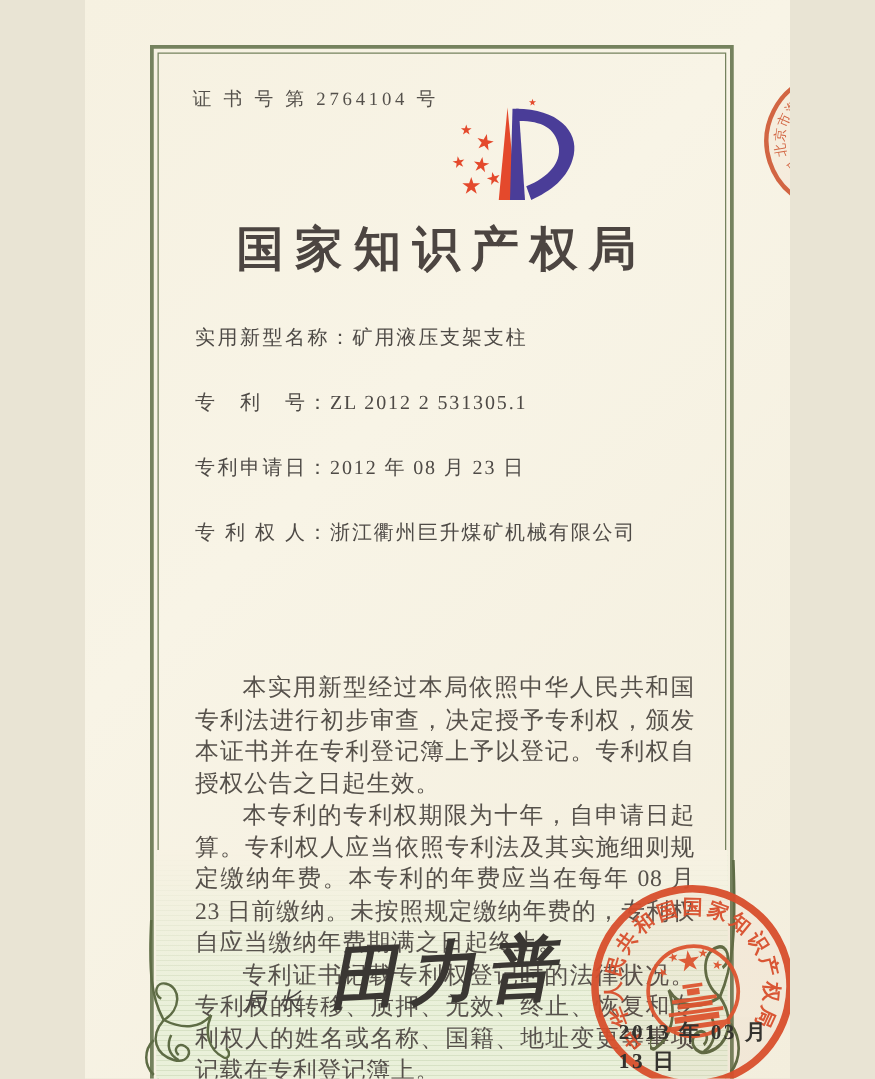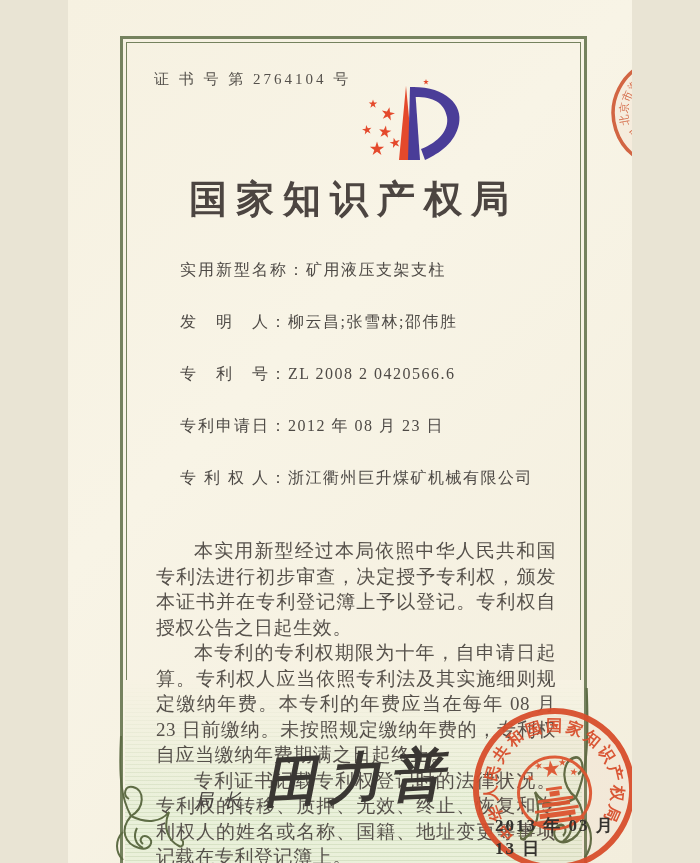--- a/index.html
+++ b/index.html
@@ -36,21 +36,21 @@
     position:absolute; left:86px; top:70px;
     font-size:15px; letter-spacing:3px; color:#54504b;
   }
   .logo { position:absolute; left:272px; top:72px; width:160px; height:112px; }
   .page-title {
     position:absolute; left:52px; right:45px; top:174px;
     text-align:center; font-size:38px; font-weight:bold;
     letter-spacing:9px; color:#4c4541;
   }
   .fields { position:absolute; left:88px; top:260px; right:80px; }
-  .field { margin-bottom:31px; font-size:16px; letter-spacing:1.5px; white-space:nowrap;margin-left:24px; }
+  .field { margin-bottom:31px; font-size:16px; letter-spacing:1.5px; white-space:nowrap; }
   .field .lbl { letter-spacing:2px; }
   .paras { position:absolute; left:88px; right:76px; top:538px; }
   .paras p {
     text-indent:2em; font-size:19px; line-height:25.5px;
     letter-spacing:0.6px; text-align:justify; color:#56514b;
   }
   .director {
     position:absolute; left:126px; top:788px;
     font-size:19px; letter-spacing:10px; color:#474340; z-index:3;font-style:italic;
   }
@@ -124,24 +124,21 @@
     <text x="64" y="75" text-anchor="middle" font-size="11.5" fill="#cf5a36" font-weight="bold" letter-spacing="1">代扣专用章</text>
   </svg>
 
   <div class="page-title">国家知识产权局</div>
 
   <div class="fields">
     <div class="field">
       <span class="lbl">实用新型名称：</span><span>矿用液压支架支柱</span>
     </div>
     <div class="field">
-      <span class="lbl">发　明　人：</span><span>柳云昌;张雪林;邵伟胜</span>
-    </div>
-    <div class="field">
-      <span class="lbl">专　利　号：</span><span>ZL 2008 2 0420566.6</span>
+      <span class="lbl">专　利　号：</span><span>ZL 2012 2 531305.1</span>
     </div>
     <div class="field">
       <span class="lbl">专利申请日：</span><span>2012 年 08 月 23 日</span>
     </div>
     <div class="field">
       <span class="lbl">专 利 权 人：</span><span>浙江衢州巨升煤矿机械有限公司</span>
     </div>
   </div>
 
   <div class="paras">

